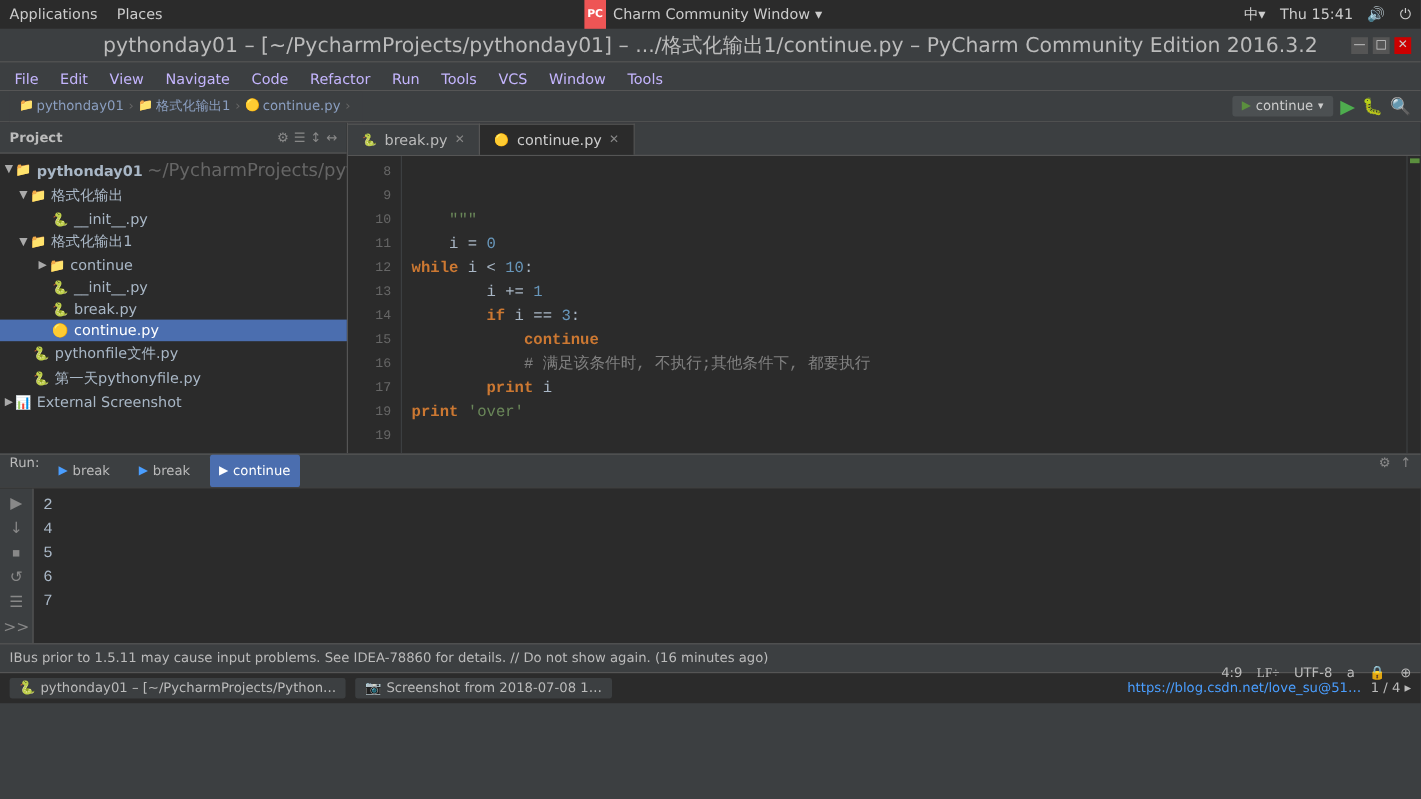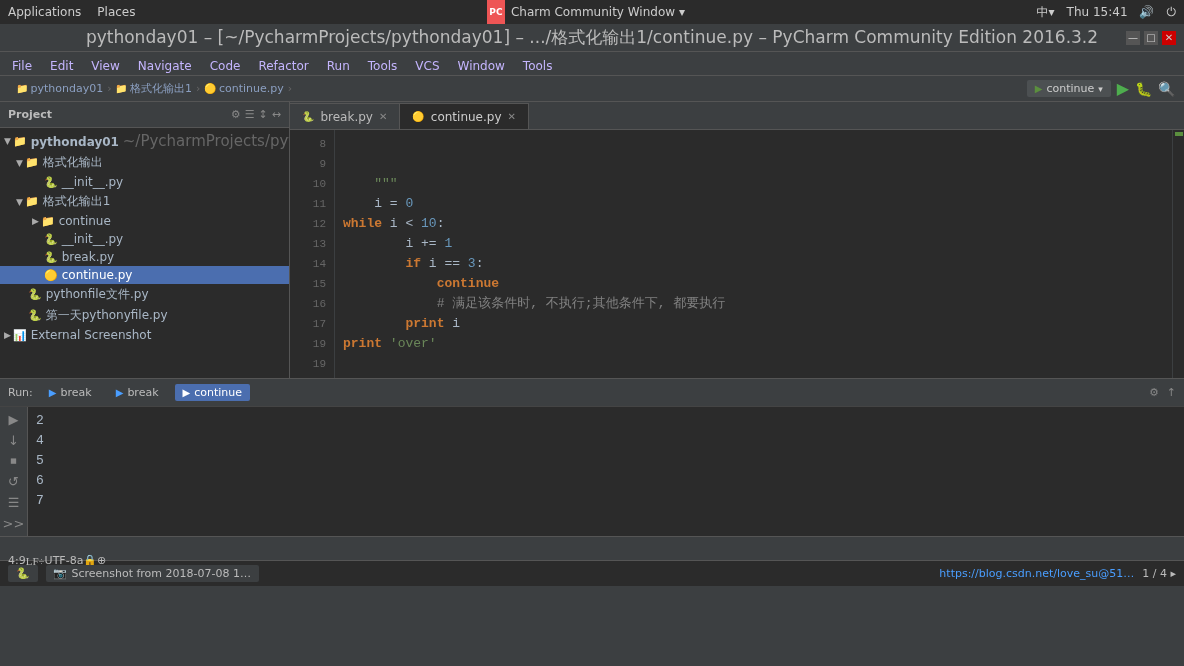--- a/index.html
+++ b/index.html
@@ -216,21 +216,20 @@
       border-left: 1px solid #3c3f41;
     }
     .gutter-mark { width: 8px; height: 4px; background: #5b8f3e; margin: 2px auto; }
 
     
     #run-bar {
       height: 28px;
       background: #3c3f41;
       border-top: 1px solid #555;
       display: flex;
-      align-items: center;
       padding: 0 8px;
       gap: 8px;
       font-size: 11px;
       color: #bbb;
     }
     #run-bar .run-label { color: #bbb; }
     .run-tab {
       display: flex;
       align-items: center;
       gap: 4px;
@@ -282,21 +281,21 @@
       background: #3c3f41;
       border-top: 1px solid #555;
       display: flex;
       align-items: center;
       justify-content: space-between;
       padding: 0 8px;
       font-size: 11px;
       color: #bbb;
     }
     #status-bar .left { display: flex; align-items: center; gap: 8px; }
-    #status-bar .right { display: flex; align-items: center; gap: 0; margin-top: 24px; }
+    #status-bar .right { display: flex; align-items: center; gap: 12px; margin-top: 24px; }
 
     
     #taskbar {
       height: 26px;
       background: #2b2b2b;
       display: flex;
       align-items: center;
       justify-content: space-between;
       padding: 0 8px;
       border-top: 1px solid #555;
@@ -574,35 +573,39 @@
     <div id="output-text">
       <div class="output-line">2</div>
       <div class="output-line">4</div>
       <div class="output-line">5</div>
       <div class="output-line">6</div>
       <div class="output-line">7</div>
     </div>
   </div>
 
   <div id="status-bar">
+    <div class="left">
+      <span style="cursor:pointer;font-size:11px;">IBus prior to 1.5.11 may cause input problems. See IDEA-78860 for details. // Do not show again. (16 minutes ago)</span>
+    </div>
     <div class="right">
       <span>4:9</span>
       <span style="cursor:pointer;font-family:Liberation Serif, serif;">LF÷</span>
       <span style="cursor:pointer;">UTF-8</span>
       <span>a</span>
       <span>🔒</span>
       <span style="cursor:pointer;">⊕</span>
     </div>
   </div>
 </div>
 
 <div id="taskbar">
   <div class="left">
     <div class="taskbar-app">
       <span>🐍</span>
+      <span>pythonday01 – [~/PycharmProjects/Python…</span>
     </div>
     <div class="taskbar-app">
       <span>📷</span>
       <span>Screenshot from 2018-07-08 1…</span>
     </div>
   </div>
   <div class="right">
     <span style="color:#4a9eff;">https://blog.csdn.net/love_su@51…</span>
     <span style="cursor:pointer;">1 / 4 ▸</span>
   </div>

